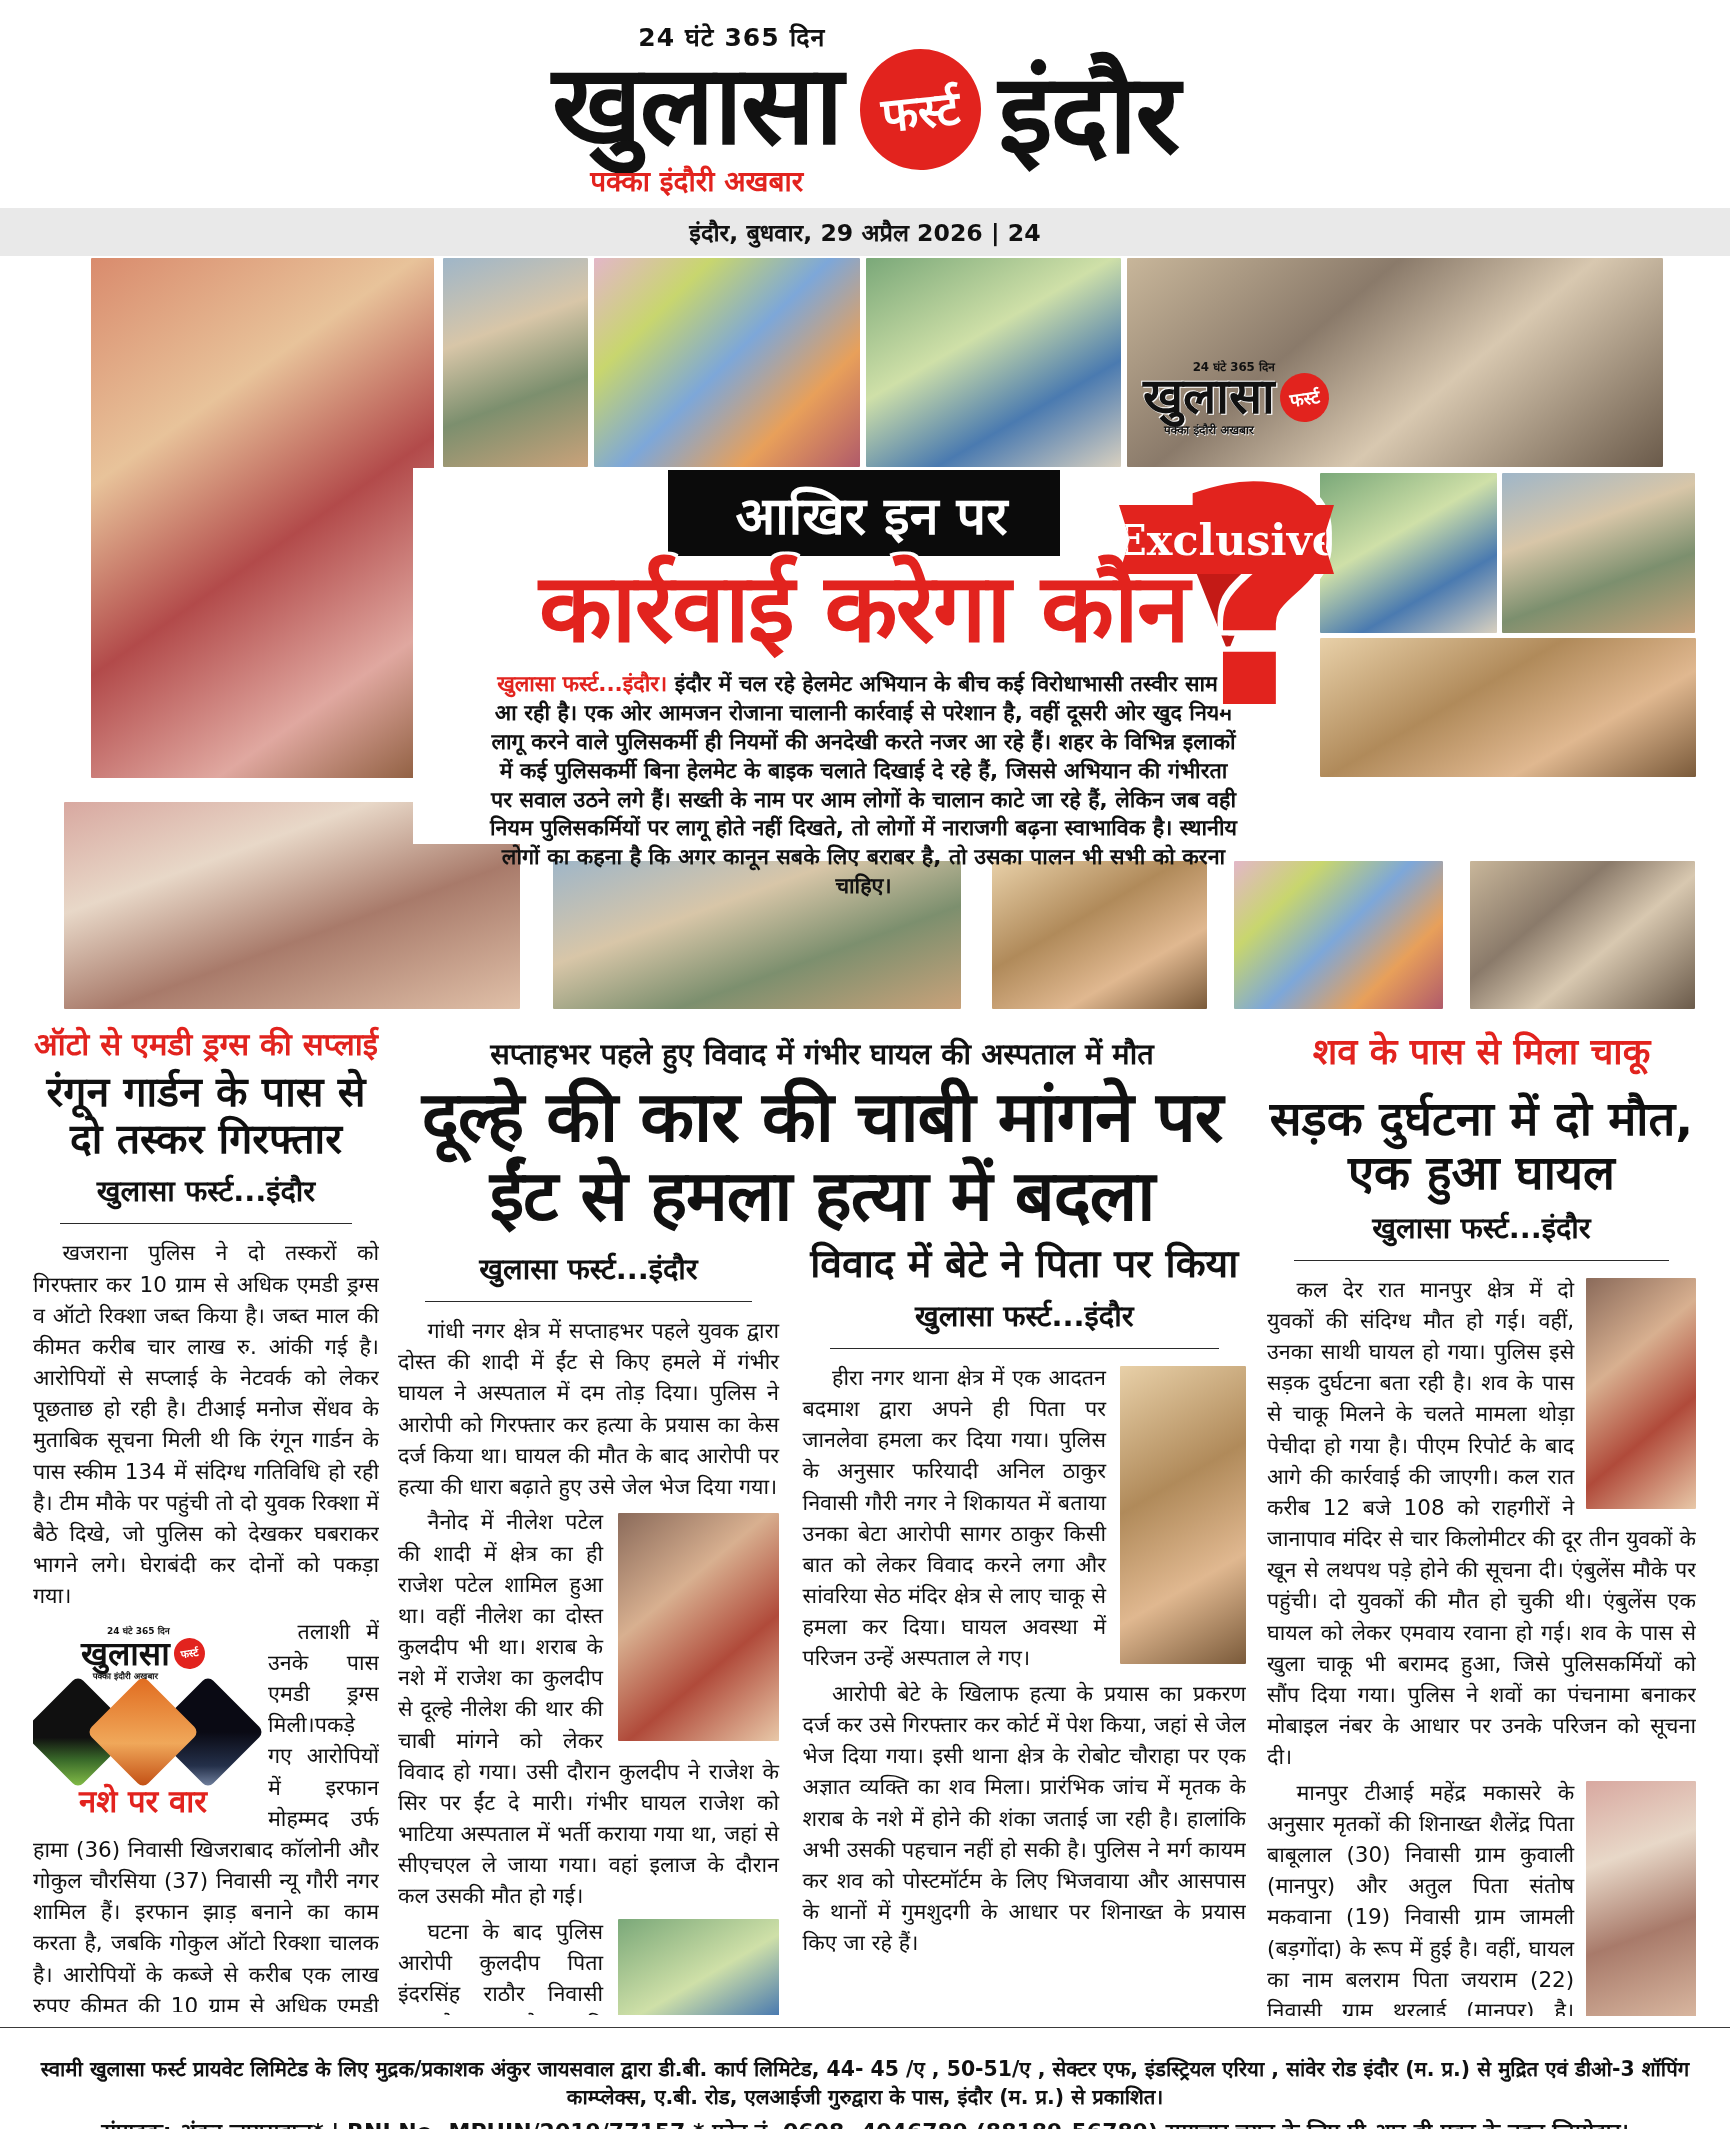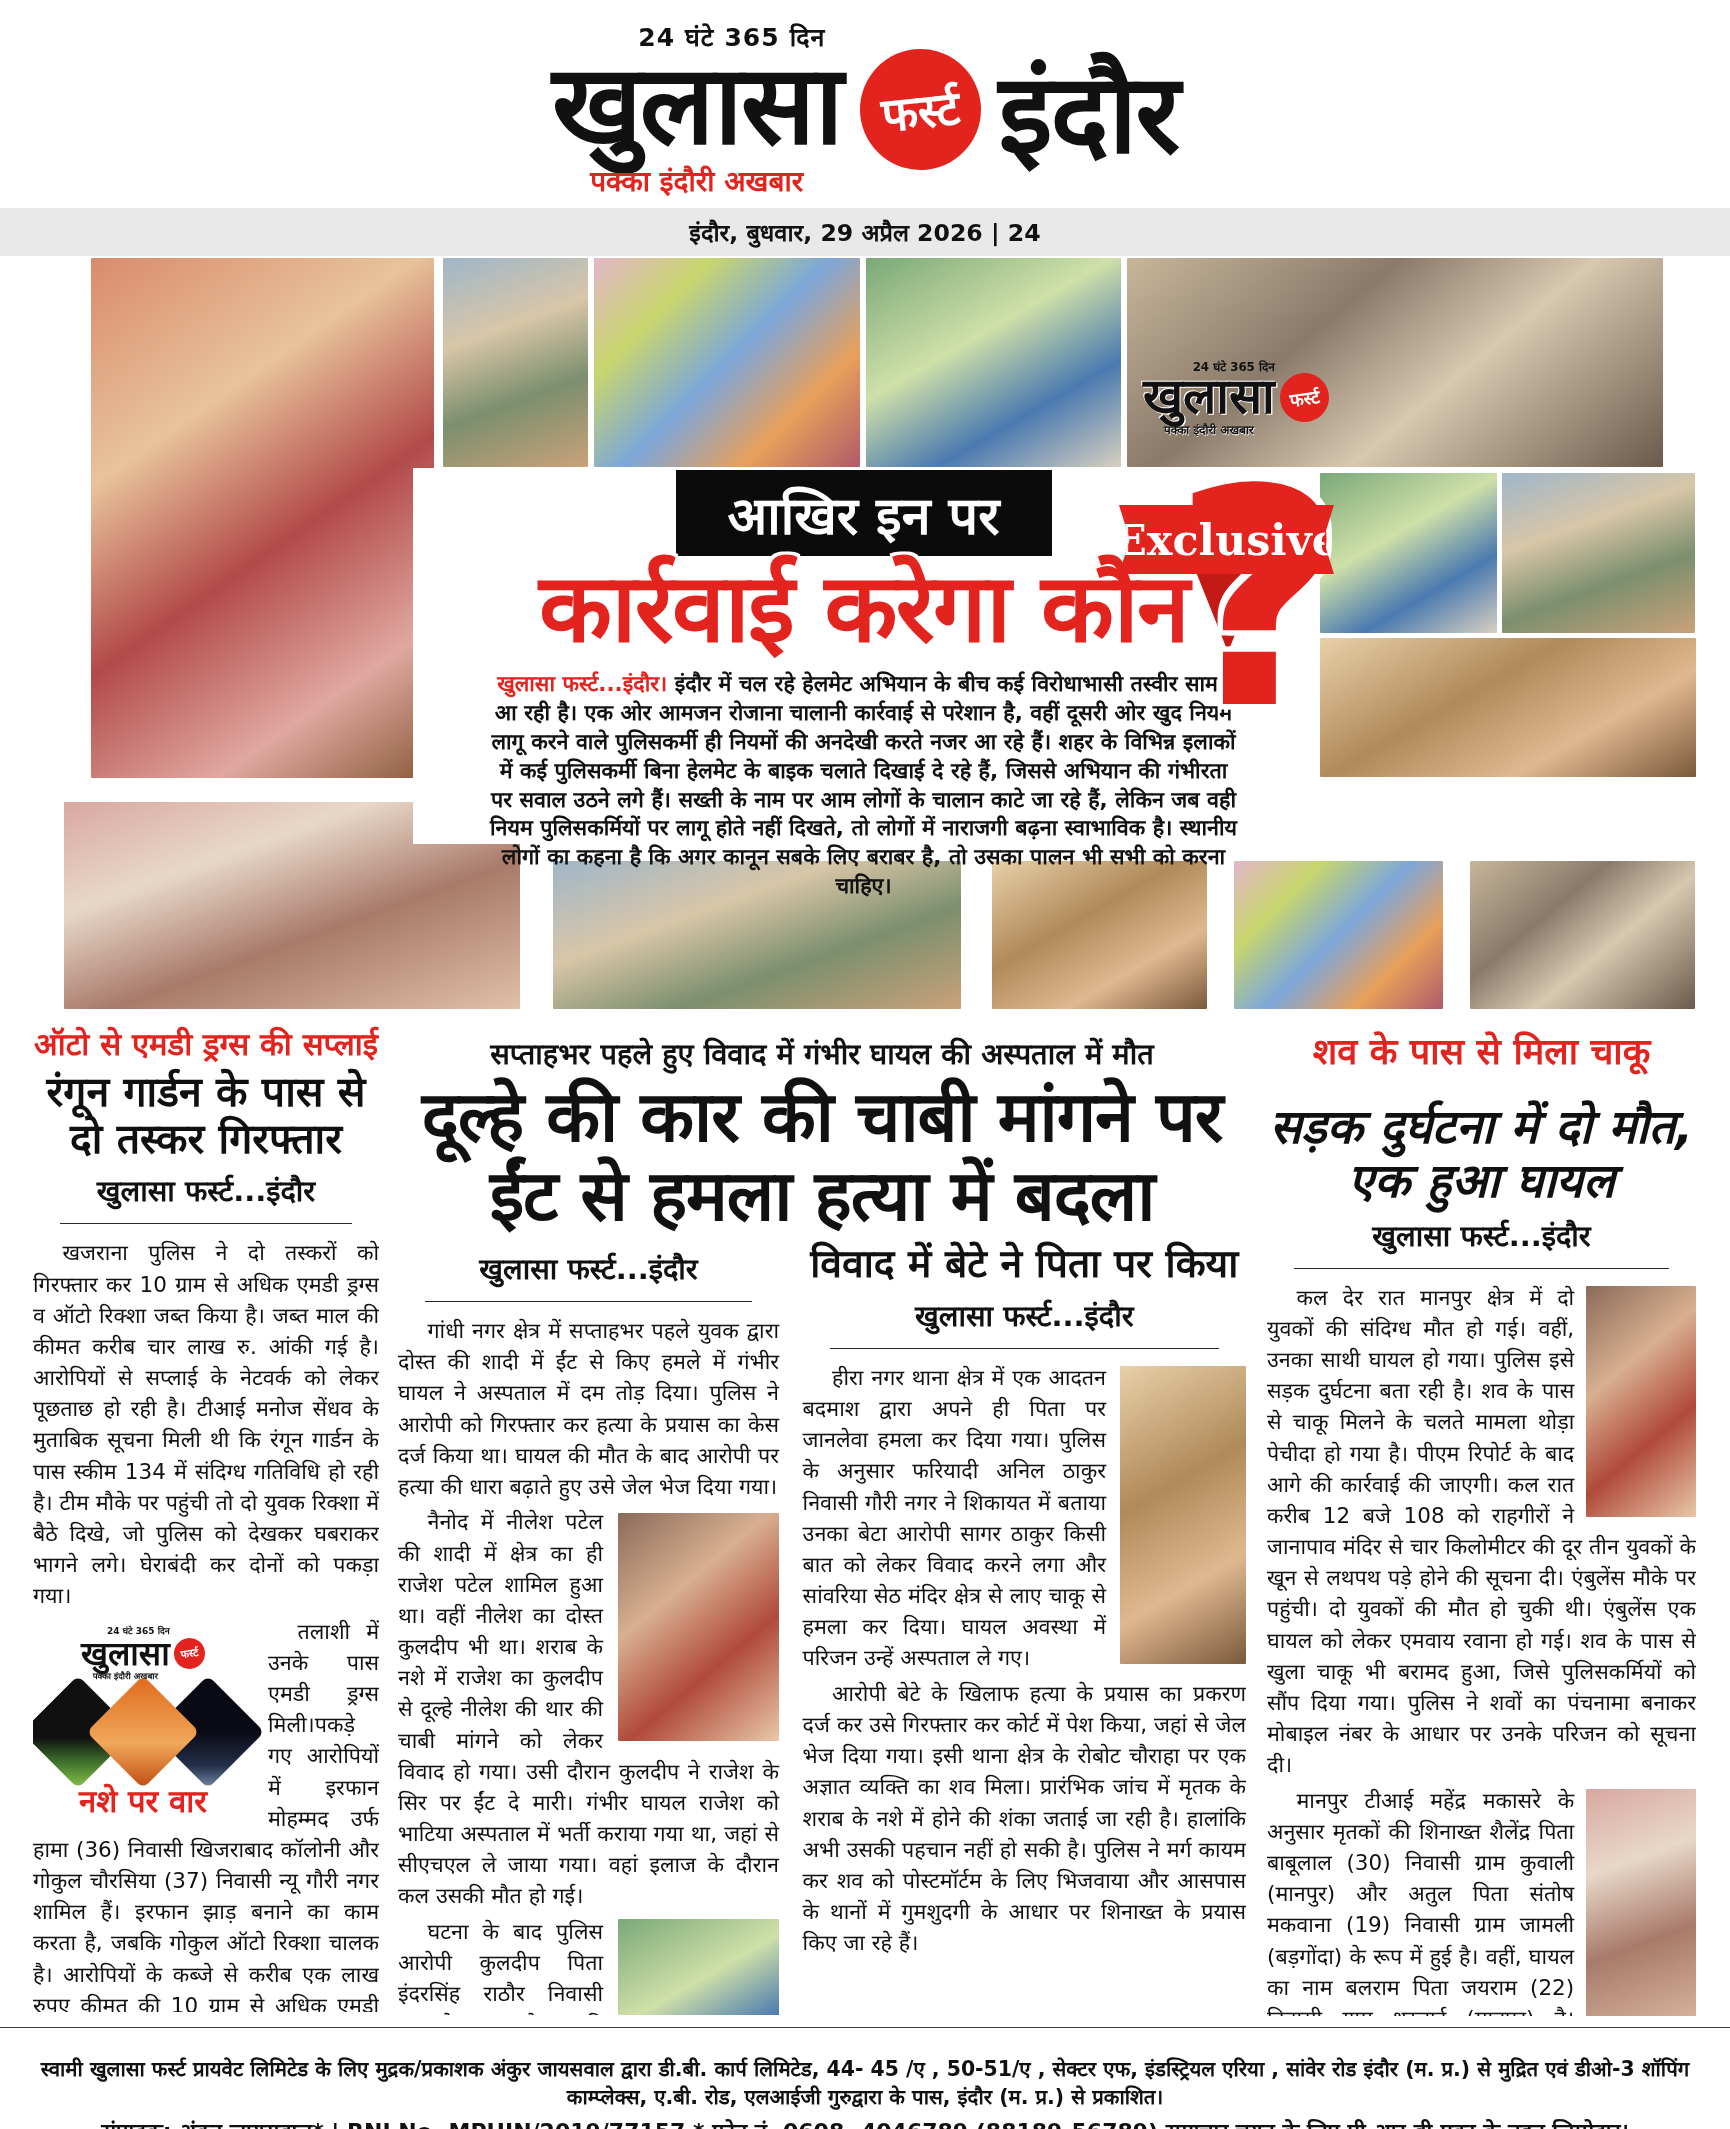--- a/index.html
+++ b/index.html
@@ -29,21 +29,21 @@
   .g3{background:linear-gradient(135deg,#e3b7c8 0%,#c8d66e 25%,#7da7d9 50%,#e8a05a 75%,#b05a6a 100%);}
   .g4{background:linear-gradient(150deg,#7aa879 0%,#cfe0a8 40%,#4a7ab0 70%,#d8d0c0 100%);}
   .g5{background:linear-gradient(140deg,#c8b69a 0%,#8a7a6a 35%,#d8c8b0 60%,#6a5a4a 100%);}
   .g6{background:linear-gradient(150deg,#e8d0a8 0%,#b08a5a 40%,#e0b890 70%,#7a5a3a 100%);}
   .g7{background:linear-gradient(160deg,#d8a8a0 0%,#e8d8c8 30%,#a87a6a 60%,#e0c0a8 100%);}
   .g8{background:linear-gradient(140deg,#8a6a5a 0%,#d8b090 35%,#b04a3a 65%,#e8c8a8 100%);}
 
   
   .lead-block{position:absolute;left:413px;top:468px;width:901px;height:376px;background:#fff;z-index:6;}
   .kicker-box{display:block;margin:2.1px auto 0;background:#0b0b0b;color:#fff;width:376px;height:86px;
-              display:flex;align-items:center;justify-content:center;font-size:52px;font-weight:900;}
+              display:flex;align-items:center;justify-content:center;font-size:52px;font-weight:900;padding-left:16px;}
   .main-hl{color:#e2231e;font-size:95px;font-weight:900;text-align:center;line-height:1.0;
            margin-top:5.4px;letter-spacing:-1.6px;
            text-shadow:2.7px 2.7px 0 #fff,-2.7px -2.7px 0 #fff,2.7px -2.7px 0 #fff,-2.7px 2.7px 0 #fff;}
   .qmark{position:absolute;left:1172px;top:451px;z-index:7;font-size:300px;font-weight:900;color:#e2231e;
          line-height:1;text-shadow:5.4px 5.4px 0 #fff,-5.4px -5.4px 0 #fff,5.4px -5.4px 0 #fff,-5.4px 5.4px 0 #fff;}
   .lead-par{width:751px;margin:14px auto 0;text-align:center;font-size:21.5px;font-weight:700;line-height:1.34;}
   .lead-par .src{color:#e2231e;font-weight:900;}
 
   
   .mini-logo{position:absolute;left:1143px;top:358px;z-index:8;text-align:center;}
@@ -82,21 +82,21 @@
   .cc-r{flex:1;}
   .subhead{font-size:39px;font-weight:900;text-align:center;line-height:1.2;}
   .hl-knife{color:#e2231e;font-size:86px;font-weight:900;text-align:center;margin:9.7px 0 0;}
   .ph-portrait{float:right;width:161px;height:228px;margin:6.4px 0 7.5px 15px;}
   .ph-hospital{float:right;clear:right;width:161px;height:177px;margin:3.2px 0 7.5px 15px;}
   .ph-sagar{float:right;width:126px;height:298px;margin:4.3px 0 8.6px 14px;}
   .float-ph{position:static;}
 
   .col-right{position:absolute;left:1267px;top:1026px;width:429px;height:990px;overflow:hidden;z-index:5;}
   .col-right .k-red{font-size:36px;}
-  .col-right .hl{font-size:47px;margin-top:25px;font-style:italic;}
+  .col-right .hl{font-size:47px;margin-top:17px;}
   .ph-inj1{float:right;width:110px;height:231px;margin:4.3px 0 8.6px 11.8px;}
   .ph-inj2{float:right;clear:right;width:110px;height:252px;margin:4.3px 0 8.6px 11.8px;}
 
   
   .inset{float:left;width:220px;margin:9.7px 15px 5.4px 0;text-align:center;}
   .ins-row{display:flex;align-items:center;justify-content:center;gap:4.3px;}
   .ins-left{display:flex;flex-direction:column;align-items:center;}
   .ins-tag{font-size:9px;font-weight:900;align-self:flex-end;}
   .ins-title{font-size:33px;font-weight:900;line-height:.95;}
   .ins-sub{font-size:8.6px;font-weight:700;}

